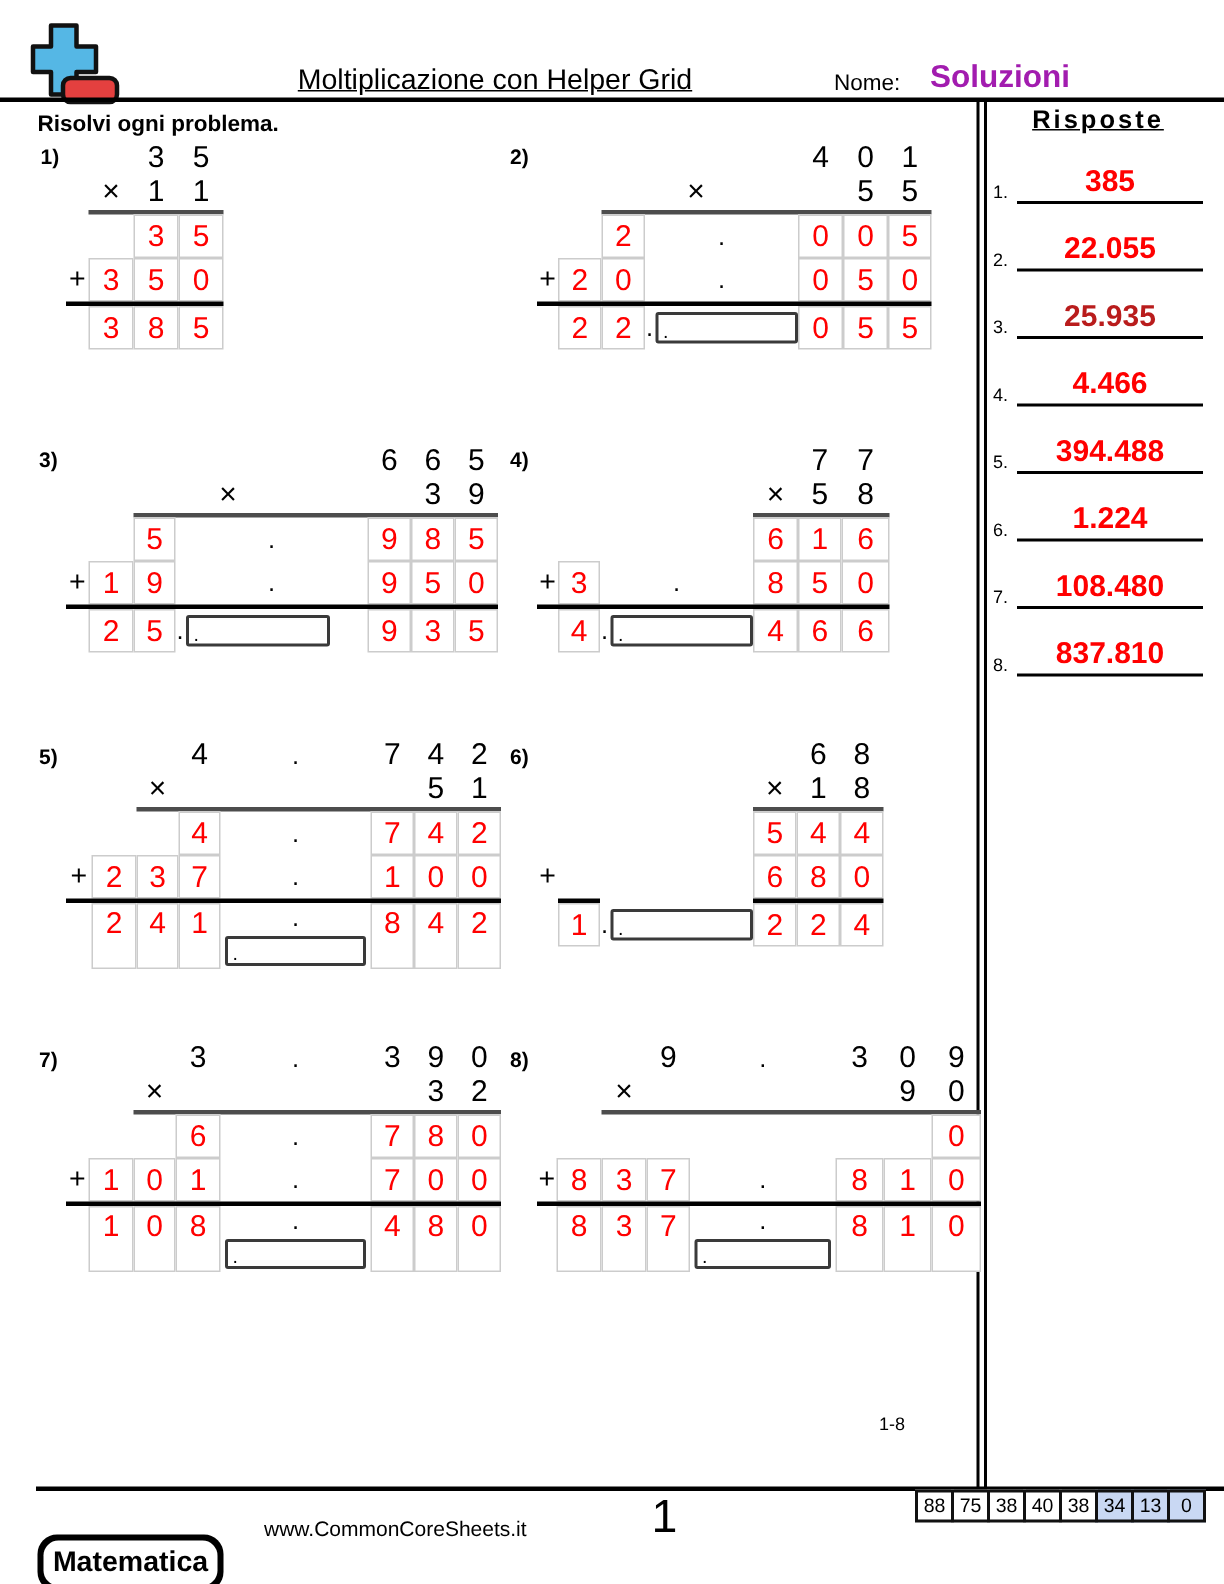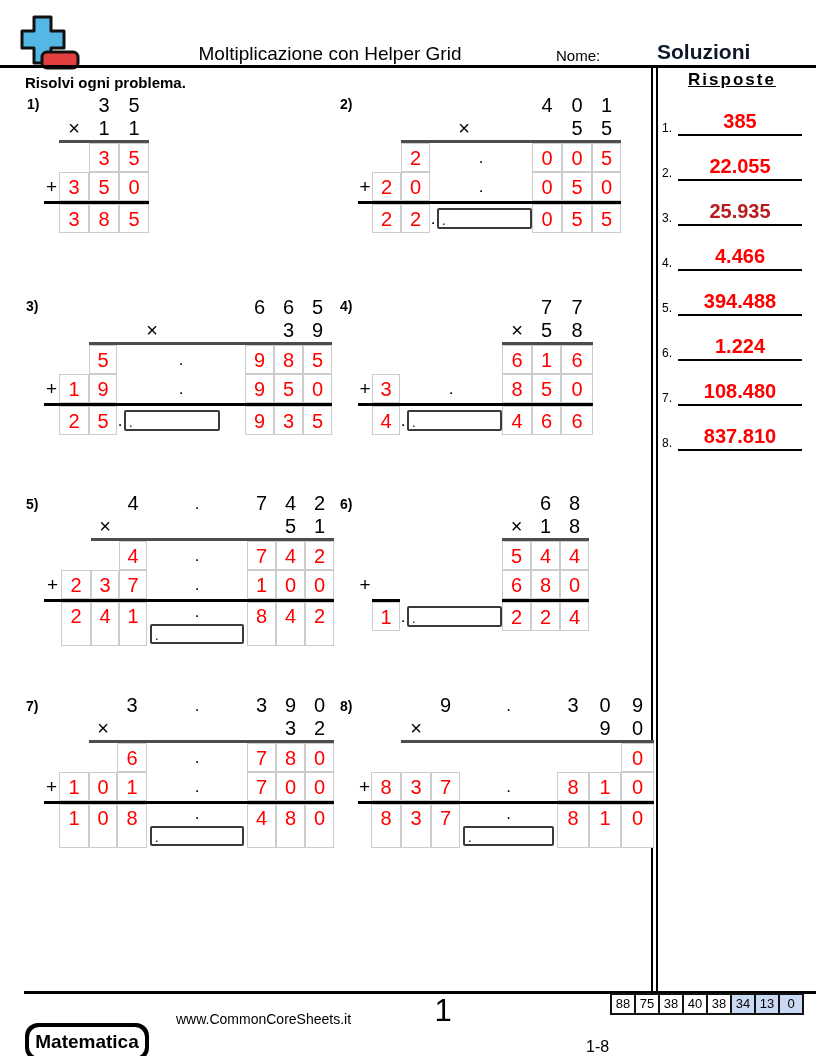--- a/index.html
+++ b/index.html
@@ -1,21 +1,21 @@
 <!DOCTYPE html>
 <html><head>
 <meta charset="utf-8">
 <style>
   html,body{margin:0;padding:0;background:#e8e8e8;}
   #page{position:relative;width:816px;height:1056px;background:#ffffff;margin:0 auto;
         font-family:"Liberation Sans",sans-serif;overflow:hidden;color:#000;}
   #page *{box-sizing:border-box;}
   
   .hdr-rule{position:absolute;left:0;top:65px;width:816px;height:3px;background:#000;}
-  .title{position:absolute;left:0;top:43px;width:660px;text-align:center;font-size:19px;}
+  .title{position:absolute;left:0;top:43px;width:660px;text-align:center;font-size:19px;text-decoration:underline;}
   .nome{position:absolute;left:556px;top:47px;font-size:15px;}
   .soluz{position:absolute;left:620px;top:40px;font-size:21px;font-weight:bold;}
   .instr{position:absolute;left:25px;top:74px;font-size:15px;font-weight:bold;}
   
   .divider{position:absolute;left:651px;top:68px;width:7px;height:925px;
            border-left:2px solid #000;border-right:2px solid #000;}
   .atitle{position:absolute;left:660px;top:70px;width:144px;text-align:center;font-size:17px;
           font-weight:bold;letter-spacing:2px;text-decoration:underline;}
   .aitem{position:absolute;width:142px;height:30px;}
   .anum{position:absolute;left:0;bottom:1px;font-size:12px;}
@@ -31,37 +31,37 @@
   .ln{position:absolute;}
   .abox{position:absolute;border:2px solid #3a3a3a;border-radius:2px;background:#fff;}
   .boxdot{position:absolute;left:3px;bottom:-1px;font-size:13px;color:#000;}
   
   .ftr-rule{position:absolute;left:24px;top:991px;width:792px;height:3px;background:#000;}
   .badge{position:absolute;left:25px;top:1023px;width:124px;height:38px;background:#000;border-radius:13px;}
   .badge-inner{position:absolute;left:4px;top:4px;right:4px;bottom:4px;background:#fff;border-radius:10px;
                display:flex;align-items:center;justify-content:center;font-size:19px;font-weight:bold;color:#000;}
   .site{position:absolute;left:176px;top:1011px;font-size:14px;}
   .pagenum{position:absolute;left:423px;top:993px;width:40px;text-align:center;font-size:31px;}
-  .range{position:absolute;left:586px;top:1038px;font-size:16px;}
+  .range{position:absolute;left:586px;top:942px;font-size:12px;}
   .scell{position:absolute;top:993px;width:26px;height:22px;border:2px solid #111;background:#fff;
          font-size:13px;text-align:center;line-height:18px;}
   .logo{position:absolute;left:14px;top:8px;}
 </style>
 </head>
 <body>
 
 <div id="page">
 
   <svg class="logo" width="86" height="64" viewBox="0 0 86 64">
     <path d="M20,9 H37 V23 H50 V40 H37 V55 H20 V40 H8 V23 H20 Z" fill="#55b7e5" stroke="#111" stroke-width="3" stroke-linejoin="round"></path>
     <rect x="28" y="44" width="36" height="16" rx="5" fill="#e4403f" stroke="#111" stroke-width="3"></rect>
   </svg>
   <div class="title">Moltiplicazione con Helper Grid</div>
   <div class="nome">Nome:</div>
-  <div class="soluz" style="color:#0f172a;margin-left:37px;">Soluzioni</div>
+  <div class="soluz" style="color:#a21caf;">Soluzioni</div>
   <div class="hdr-rule"></div>
   <div class="instr">Risolvi ogni problema.</div>
 
   <div class="divider"></div>
   <div class="atitle">Risposte</div>
   <div id="answers-host">
       <div class="aitem" style="left: 662px; top: 106px; width: 142px; height: 30px;">
         <div class="anum">1.</div>
         <div class="aline"></div>
         <div class="aval" style="color: rgb(255, 0, 0);">385</div>

